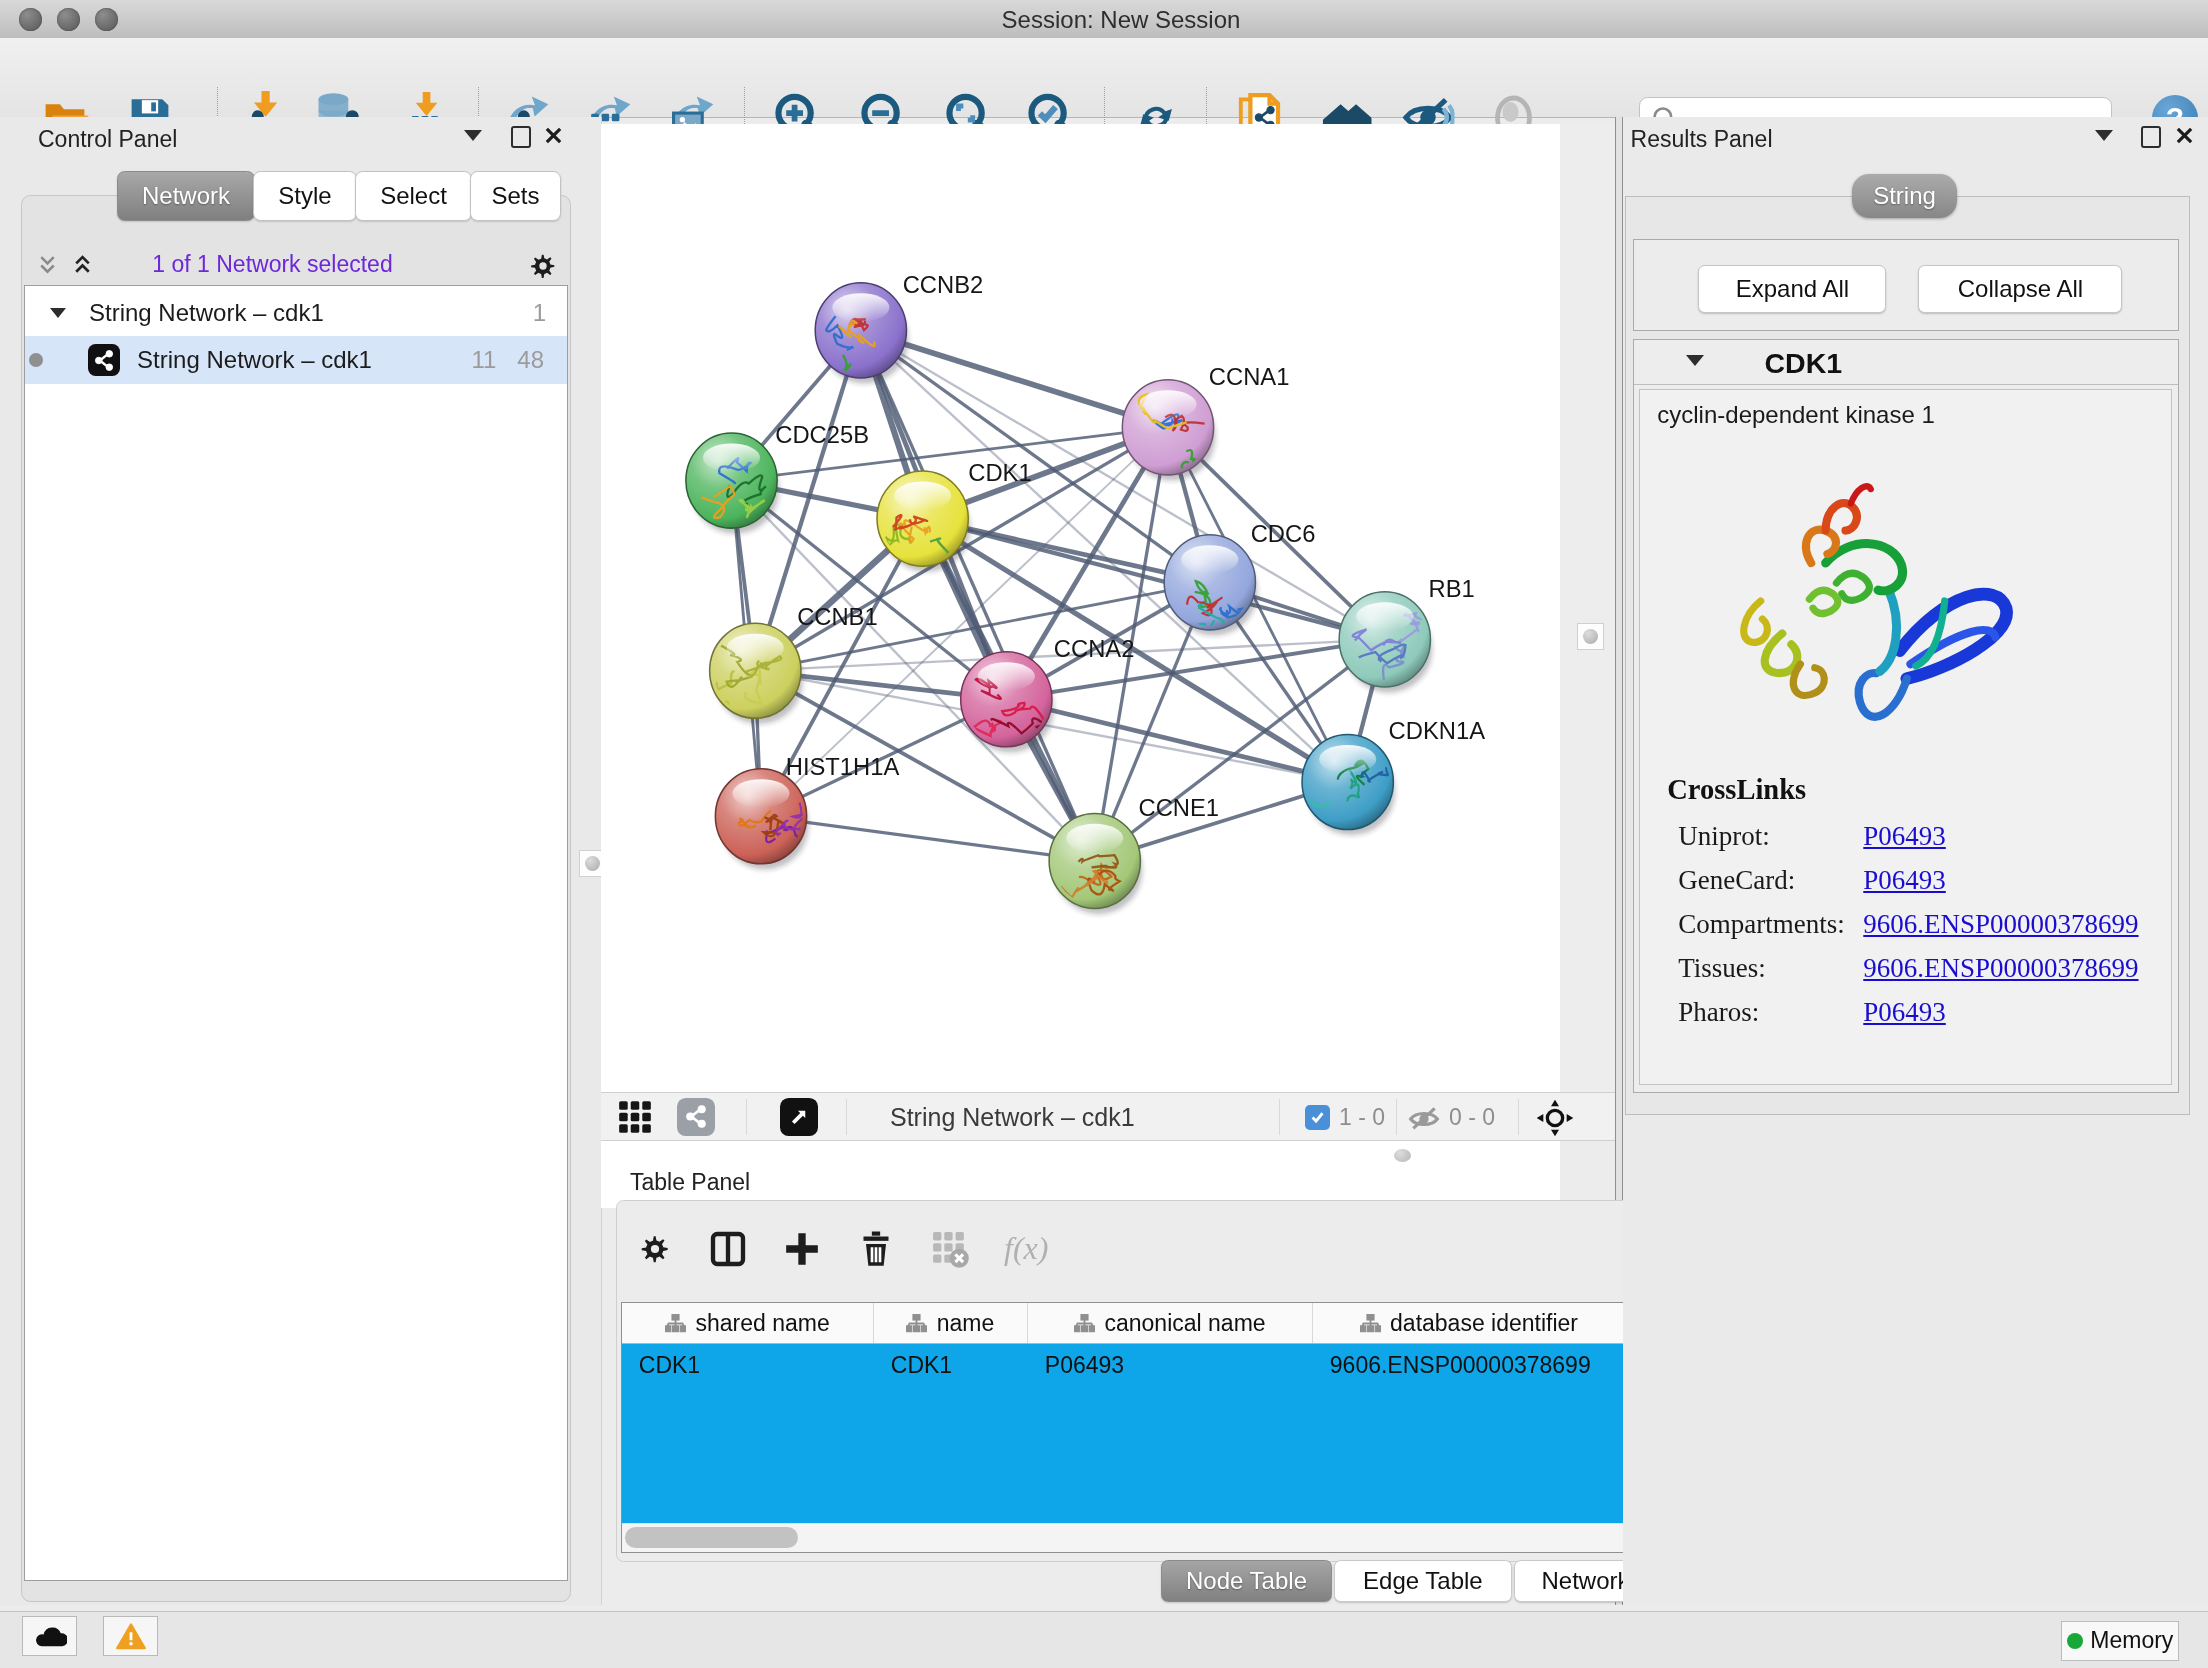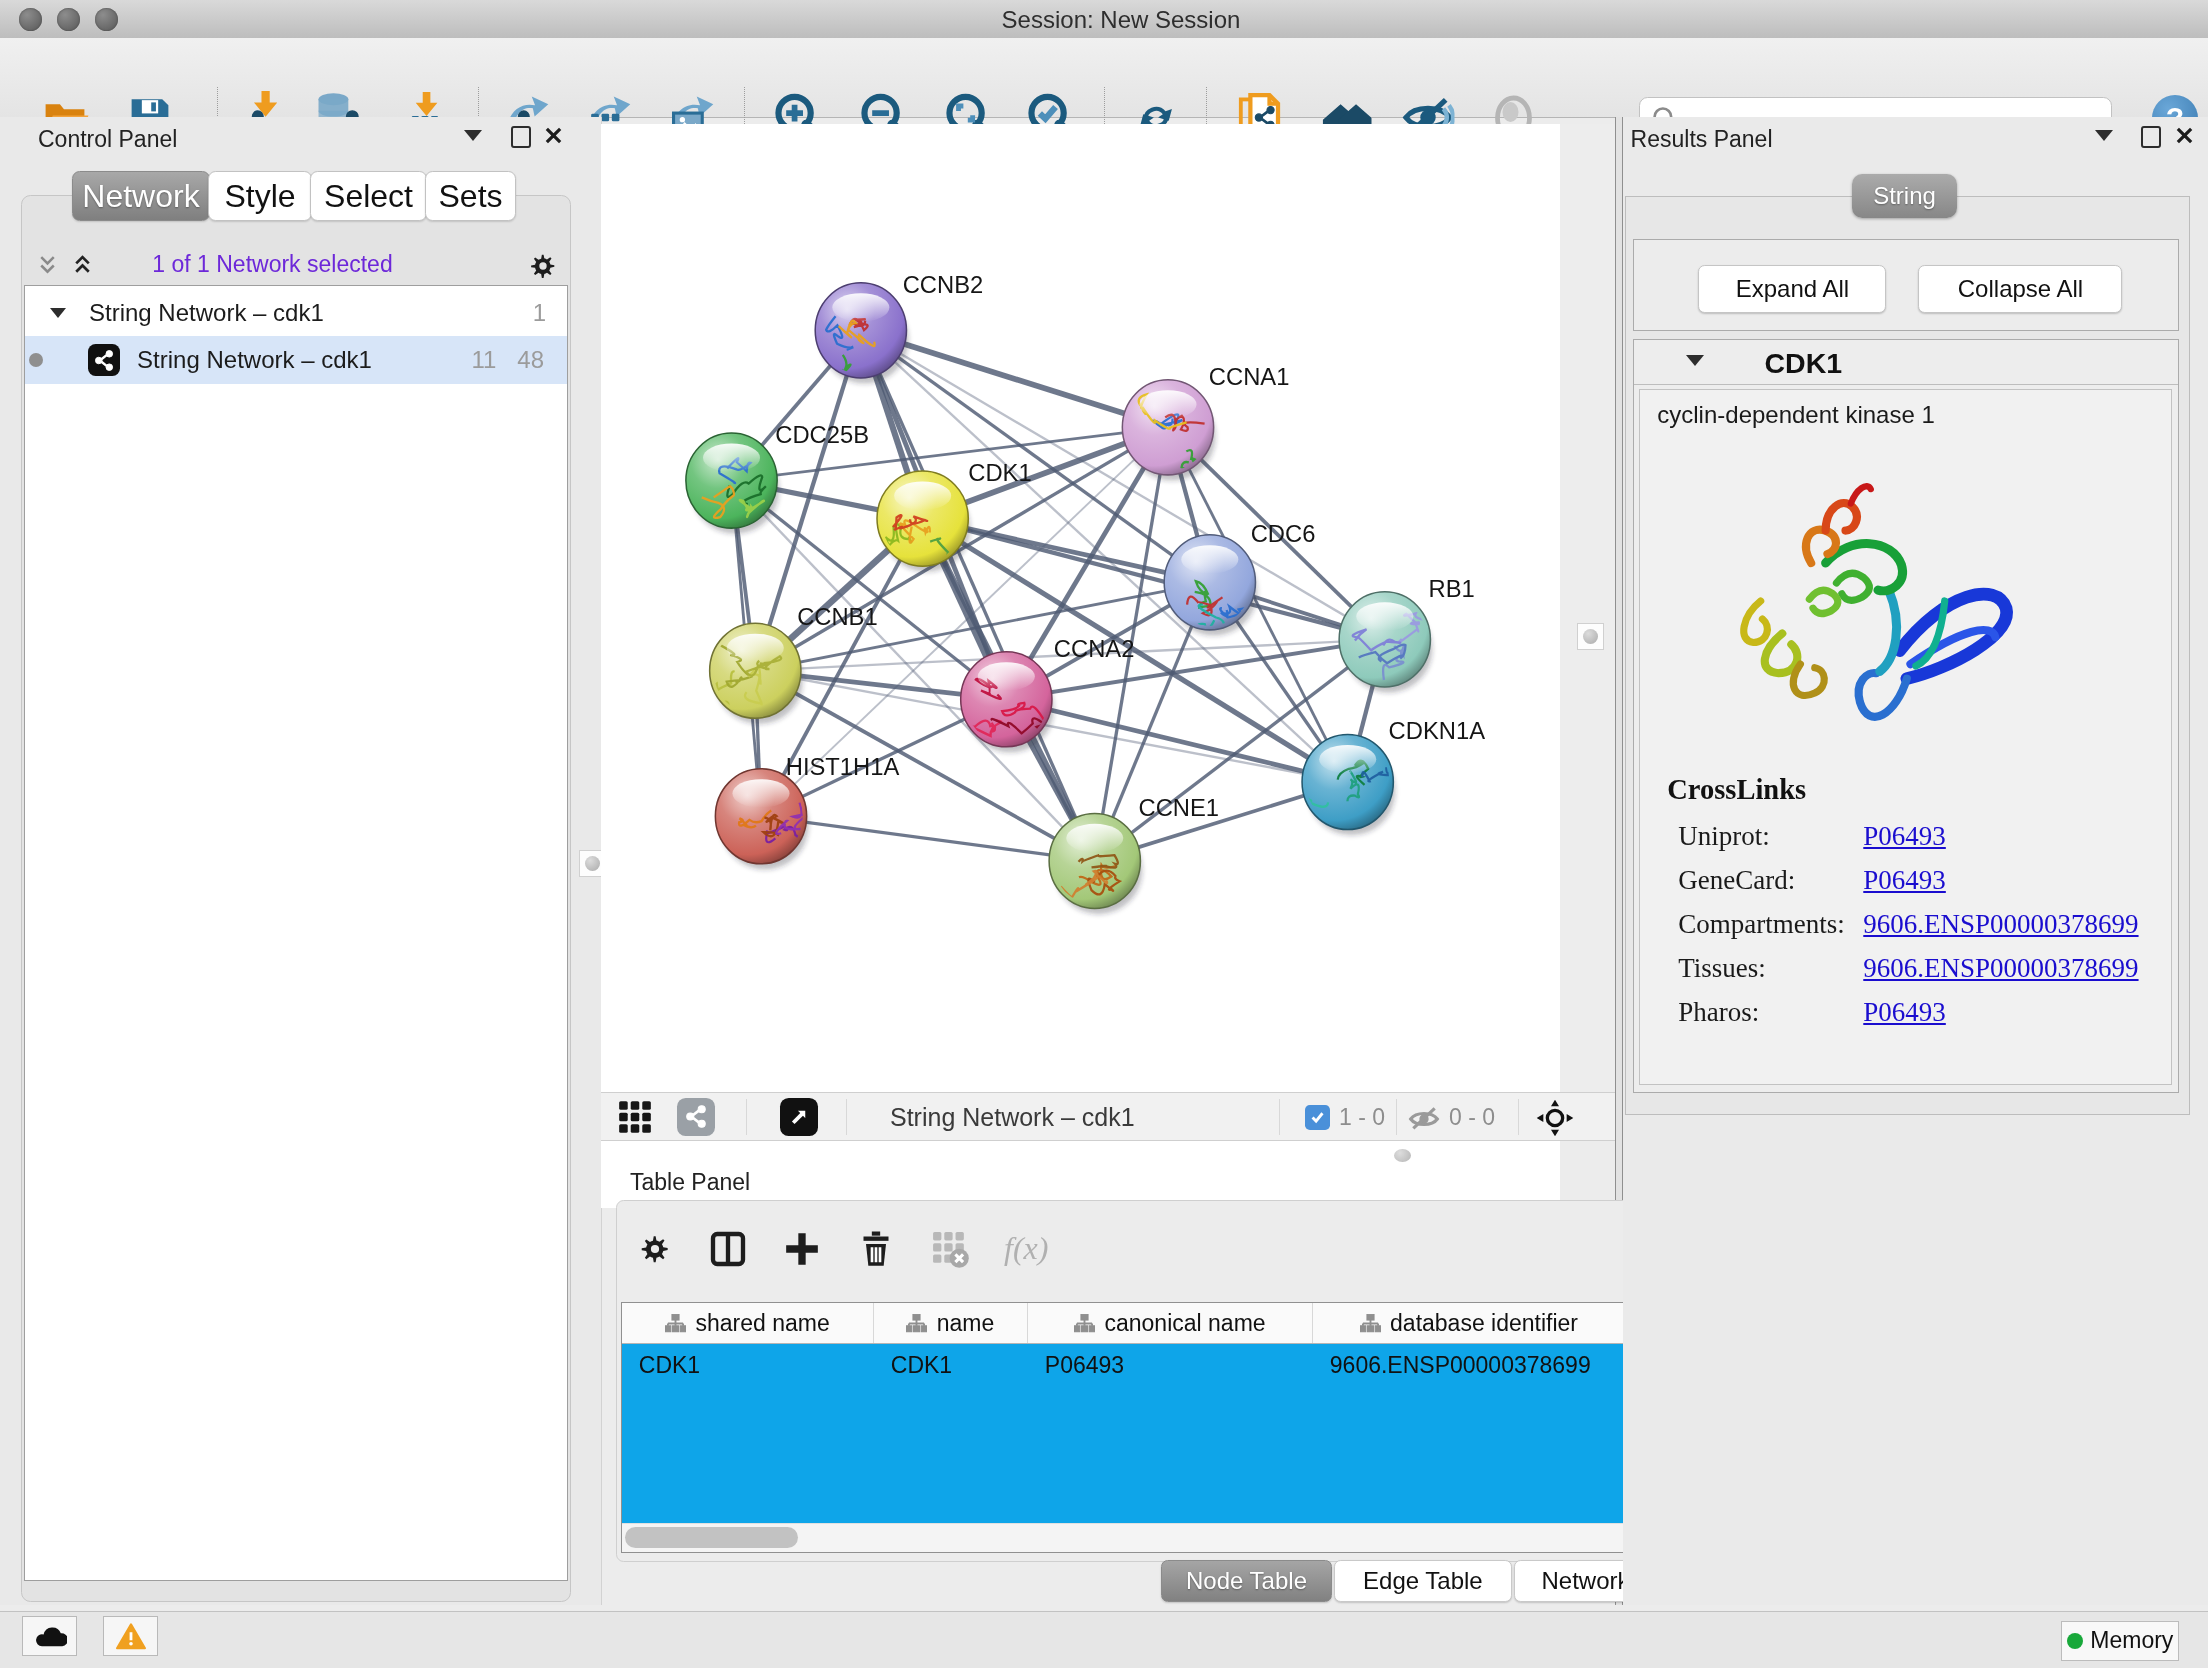--- a/index.html
+++ b/index.html
@@ -27,21 +27,21 @@
     display:flex;align-items:center;justify-content:center;}
   
   .pheader-title{font-size:23px;color:#222;}
   .tri-down{width:0;height:0;border-left:9.5px solid transparent;border-right:9.5px solid transparent;border-top:11.4px solid #2d2d2d;display:inline-block;}
   .boxico{width:16px;height:18px;border:2.4px solid #2d2d2d;border-radius:2.9px;display:inline-block;}
   
   .control-panel{position:absolute;left:0;top:117px;width:601px;height:1488px;background:#e9e9e9;}
   .cp-box{position:absolute;left:21px;top:78px;width:548px;height:1405px;background:#e3e3e3;
     border:1px solid #c6c6c6;border-radius:9.5px;}
   .tabrow .tab{position:absolute;top:0;height:48px;border:1px solid #c2c2c2;border-radius:7.6px;background:#fff;
-    color:#111;font-size:32px;display:flex;align-items:center;justify-content:center;box-shadow:0 1px 1.9px rgba(0,0,0,.15);}
+    color:#111;font-size:24px;display:flex;align-items:center;justify-content:center;box-shadow:0 1px 1.9px rgba(0,0,0,.15);margin-left:45px;}
   .tabrow .tab.sel{background:linear-gradient(#a8a8a8,#7f7f7f);color:#fff;border-color:#8b8b8b;text-shadow:0 1px 1.9px rgba(0,0,0,.35);}
   .netsel{position:absolute;left:21px;top:130px;width:548px;height:38px;}
   .netsel .label{position:absolute;left:0;right:45px;text-align:center;top:3.8px;font-size:23px;color:#6d28d9;}
   .treebox{position:absolute;left:24px;top:168px;width:542px;height:1294px;background:#fff;border:1.9px solid #9e9e9e;}
   .trow{position:absolute;left:0;width:100%;height:48px;display:flex;align-items:center;font-size:24px;color:#1c1c1c;}
   .trow .cnt{color:#9b9b9b;}
   .sharechip{width:32px;height:32px;border-radius:7.6px;background:#101010;display:flex;align-items:center;justify-content:center;}
   
   .lgutter{position:absolute;left:571px;top:117px;width:30px;height:1488px;background:#e9e9e9;border-right:1.9px solid #d2d2d2;}
   .rgutter{position:absolute;left:1560px;top:124px;width:55px;height:968px;background:#ededed;}
@@ -69,21 +69,21 @@
   .trowdata{position:absolute;left:0;top:42px;height:40px;width:1617px;display:flex;}
   .td{font-size:23px;color:#111;padding-left:17px;box-sizing:border-box;display:flex;align-items:center;overflow:hidden;white-space:nowrap;}
   .hscroll{position:absolute;left:0;bottom:0;width:100%;height:28.5px;background:#f4f4f4;border-top:1px solid #e0e0e0;}
   .hthumb{position:absolute;left:2.9px;top:3.8px;width:173px;height:21px;border-radius:10.5px;background:#c2c2c2;}
   .bottom-tabs{position:absolute;left:1161px;top:1560px;height:42px;display:flex;gap:1.9px;}
   .btab{height:42px;border:1px solid #c9c9c9;background:#fff;color:#111;font-size:24px;display:flex;
     align-items:center;justify-content:center;border-radius:6.7px;box-shadow:0 1px 1.9px rgba(0,0,0,.18);box-sizing:border-box;}
   .btab.sel{background:linear-gradient(#a5a5a5,#818181);color:#fff;border-color:#8b8b8b;text-shadow:0 1px 1.9px rgba(0,0,0,.35);}
   
   .results-panel{position:absolute;left:1623px;top:117px;width:586px;height:1488px;background:#eaeaea;}
-  .string-tab{position:absolute;left:229px;top:57px;width:105px;height:44px;border-radius:10px;
+  .string-tab{position:absolute;left:229px;top:57px;width:105px;height:44px;border-radius:17px;
     background:linear-gradient(#ababab,#878787);color:#fff;font-size:24px;display:flex;align-items:center;justify-content:center;
     box-shadow:0 1px 2.9px rgba(0,0,0,.3);text-shadow:0 1px 1.9px rgba(0,0,0,.35);z-index:2;}
   .rp-outer{position:absolute;left:1.9px;top:79px;width:565px;height:919px;background:#e7e7e7;border:1.9px solid #bdbdbd;box-sizing:border-box;}
   .rp-btnbox{position:absolute;left:7.6px;top:42px;width:546px;height:92px;background:#ececec;border:1.9px solid #ababab;box-sizing:border-box;}
   .rp-btn{position:absolute;top:25px;height:46px;background:#fff;border:1px solid #c5c5c5;border-radius:6.7px;
     font-size:24px;color:#111;display:flex;align-items:center;justify-content:center;box-shadow:0 1px 1.9px rgba(0,0,0,.2);}
   .cdk-box{position:absolute;left:7.6px;top:142px;width:546px;height:754px;background:#ededed;border:1.9px solid #ababab;box-sizing:border-box;}
   .cdk-head{position:absolute;left:0;top:0;width:100%;height:44px;border-bottom:1px solid #bdbdbd;}
   .cdk-title{position:absolute;left:130px;top:6.7px;font-size:28.5px;font-weight:bold;color:#111;}
   .cdk-inner{position:absolute;left:4.8px;top:49px;width:533px;height:696px;background:#f1f1f1;border:1px solid #c2c2c2;box-sizing:border-box;}

